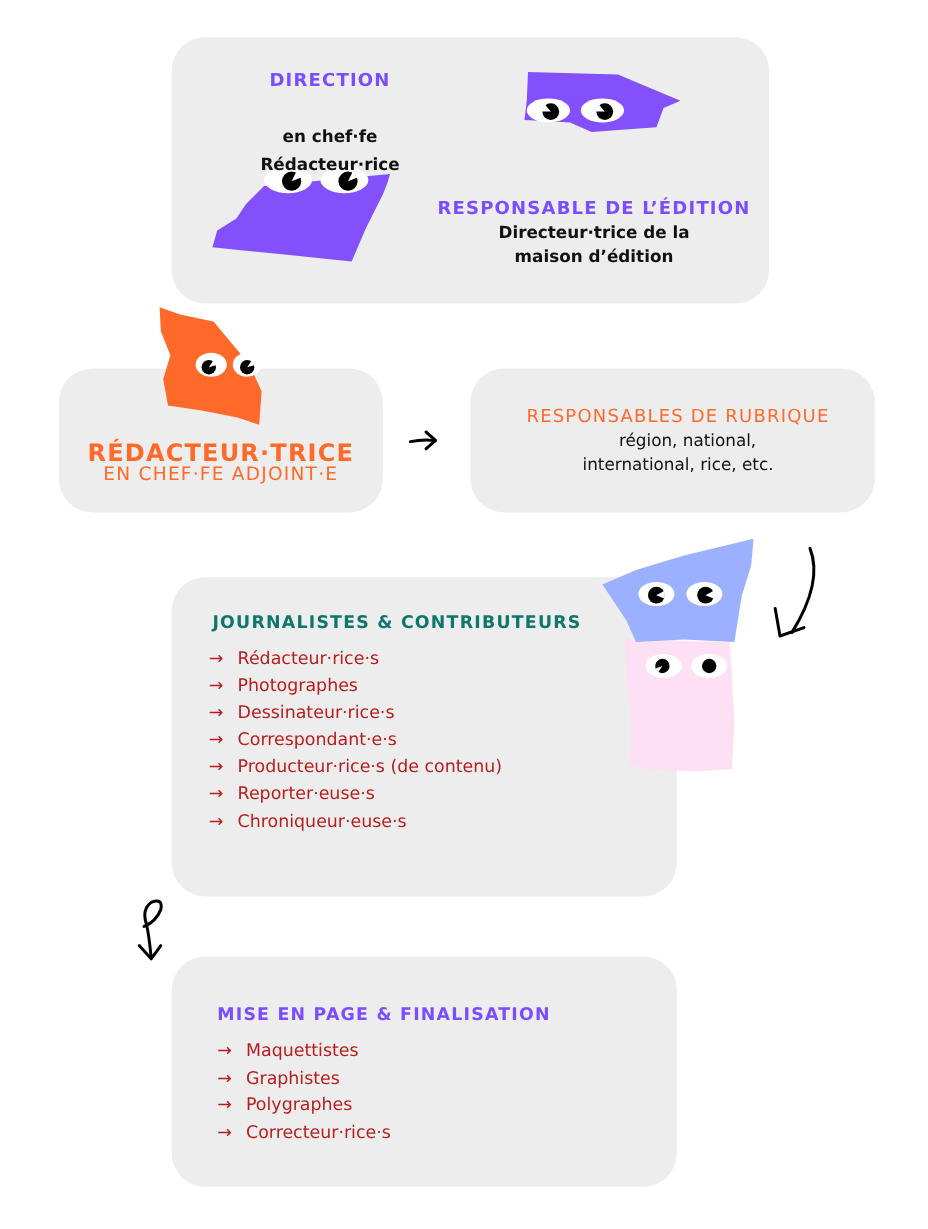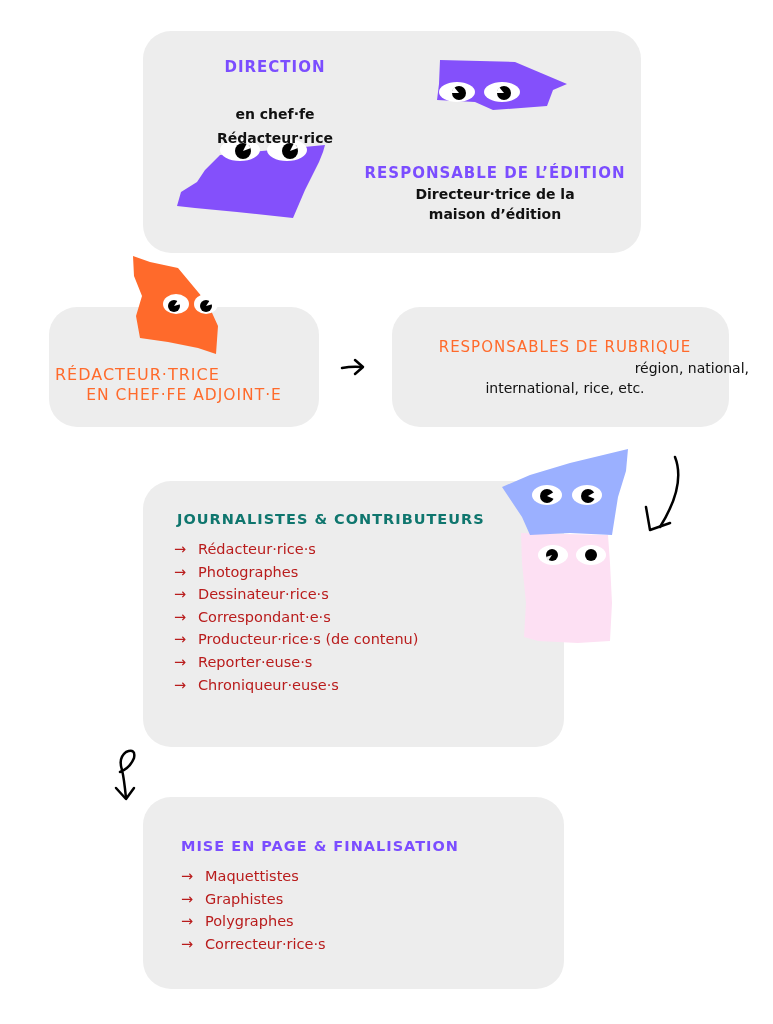--- a/index.html
+++ b/index.html
@@ -55,31 +55,31 @@
 <svg style="left:128px;top:256px;" width="95" height="100" viewBox="0 0 95 100">
   <path d="M5 0 L22 6 L50 12 L60 24 L80 48 L90 70 L88 98 L70 92 L40 86 L12 82 L8 60 L14 40 L6 20 Z" fill="#ff6a2b"></path>
   <ellipse cx="48" cy="48" rx="13" ry="10" fill="#fff"></ellipse>
   <ellipse cx="78" cy="48" rx="12" ry="10" fill="#fff"></ellipse>
   <circle cx="46" cy="50" r="6" fill="#000"></circle>
   <circle cx="78" cy="50" r="6" fill="#000"></circle>
   <path d="M46 50 L50 44 L53 48 Z" fill="#fff"></path>
   <path d="M78 50 L82 44 L85 48 Z" fill="#fff"></path>
 </svg>
 
-<div class="abs title orange" style="left:55px;top:365px;width:258px;text-align:left;font-weight:normal;font-size:16px;">RÉDACTEUR·TRICE</div>
+<div class="abs title orange" style="left:55px;top:365px;width:258px;text-align:center;font-weight:bold;font-size:20px;">RÉDACTEUR·TRICE</div>
 <div class="abs title orange" style="left:55px;top:386px;width:258px;text-align:center;font-weight:normal;font-size:15.5px;">EN CHEF·FE ADJOINT·E</div>
 
 <svg style="left:340px;top:358px;" width="26" height="18" viewBox="0 0 26 18">
   <path d="M2 10 Q12 8 22 9" stroke="#000" stroke-width="2.5" fill="none" stroke-linecap="round"></path>
   <path d="M15 2 L23 9 L15 16" stroke="#000" stroke-width="2.5" fill="none" stroke-linecap="round" stroke-linejoin="round"></path>
 </svg>
 
 <div class="box" style="left:392px;top:307px;width:337px;height:120px;"></div>
 <div class="abs title orange" style="left:400px;top:338px;width:330px;text-align:center;font-weight:normal;">RESPONSABLES DE RUBRIQUE</div>
-<div class="abs plain" style="left:419px;top:358px;width:330px;text-align:right;">région, national,</div>
+<div class="abs plain" style="left:408px;top:358px;width:330px;text-align:center;">région, national,</div>
 <div class="abs plain" style="left:400px;top:378px;width:330px;text-align:center;">international, rice, etc.</div>
 
 <svg style="left:640px;top:455px;" width="50" height="80" viewBox="0 0 50 80">
   <path d="M35 2 Q46 30 20 72" stroke="#000" stroke-width="2.5" fill="none" stroke-linecap="round"></path>
   <path d="M6 52 L10 75 L30 68" stroke="#000" stroke-width="2.5" fill="none" stroke-linecap="round" stroke-linejoin="round"></path>
 </svg>
 
 <div class="box" style="left:143px;top:481px;width:421px;height:266px;"></div>
 
 <svg style="left:518px;top:533px;" width="95" height="112" viewBox="0 0 95 112">

